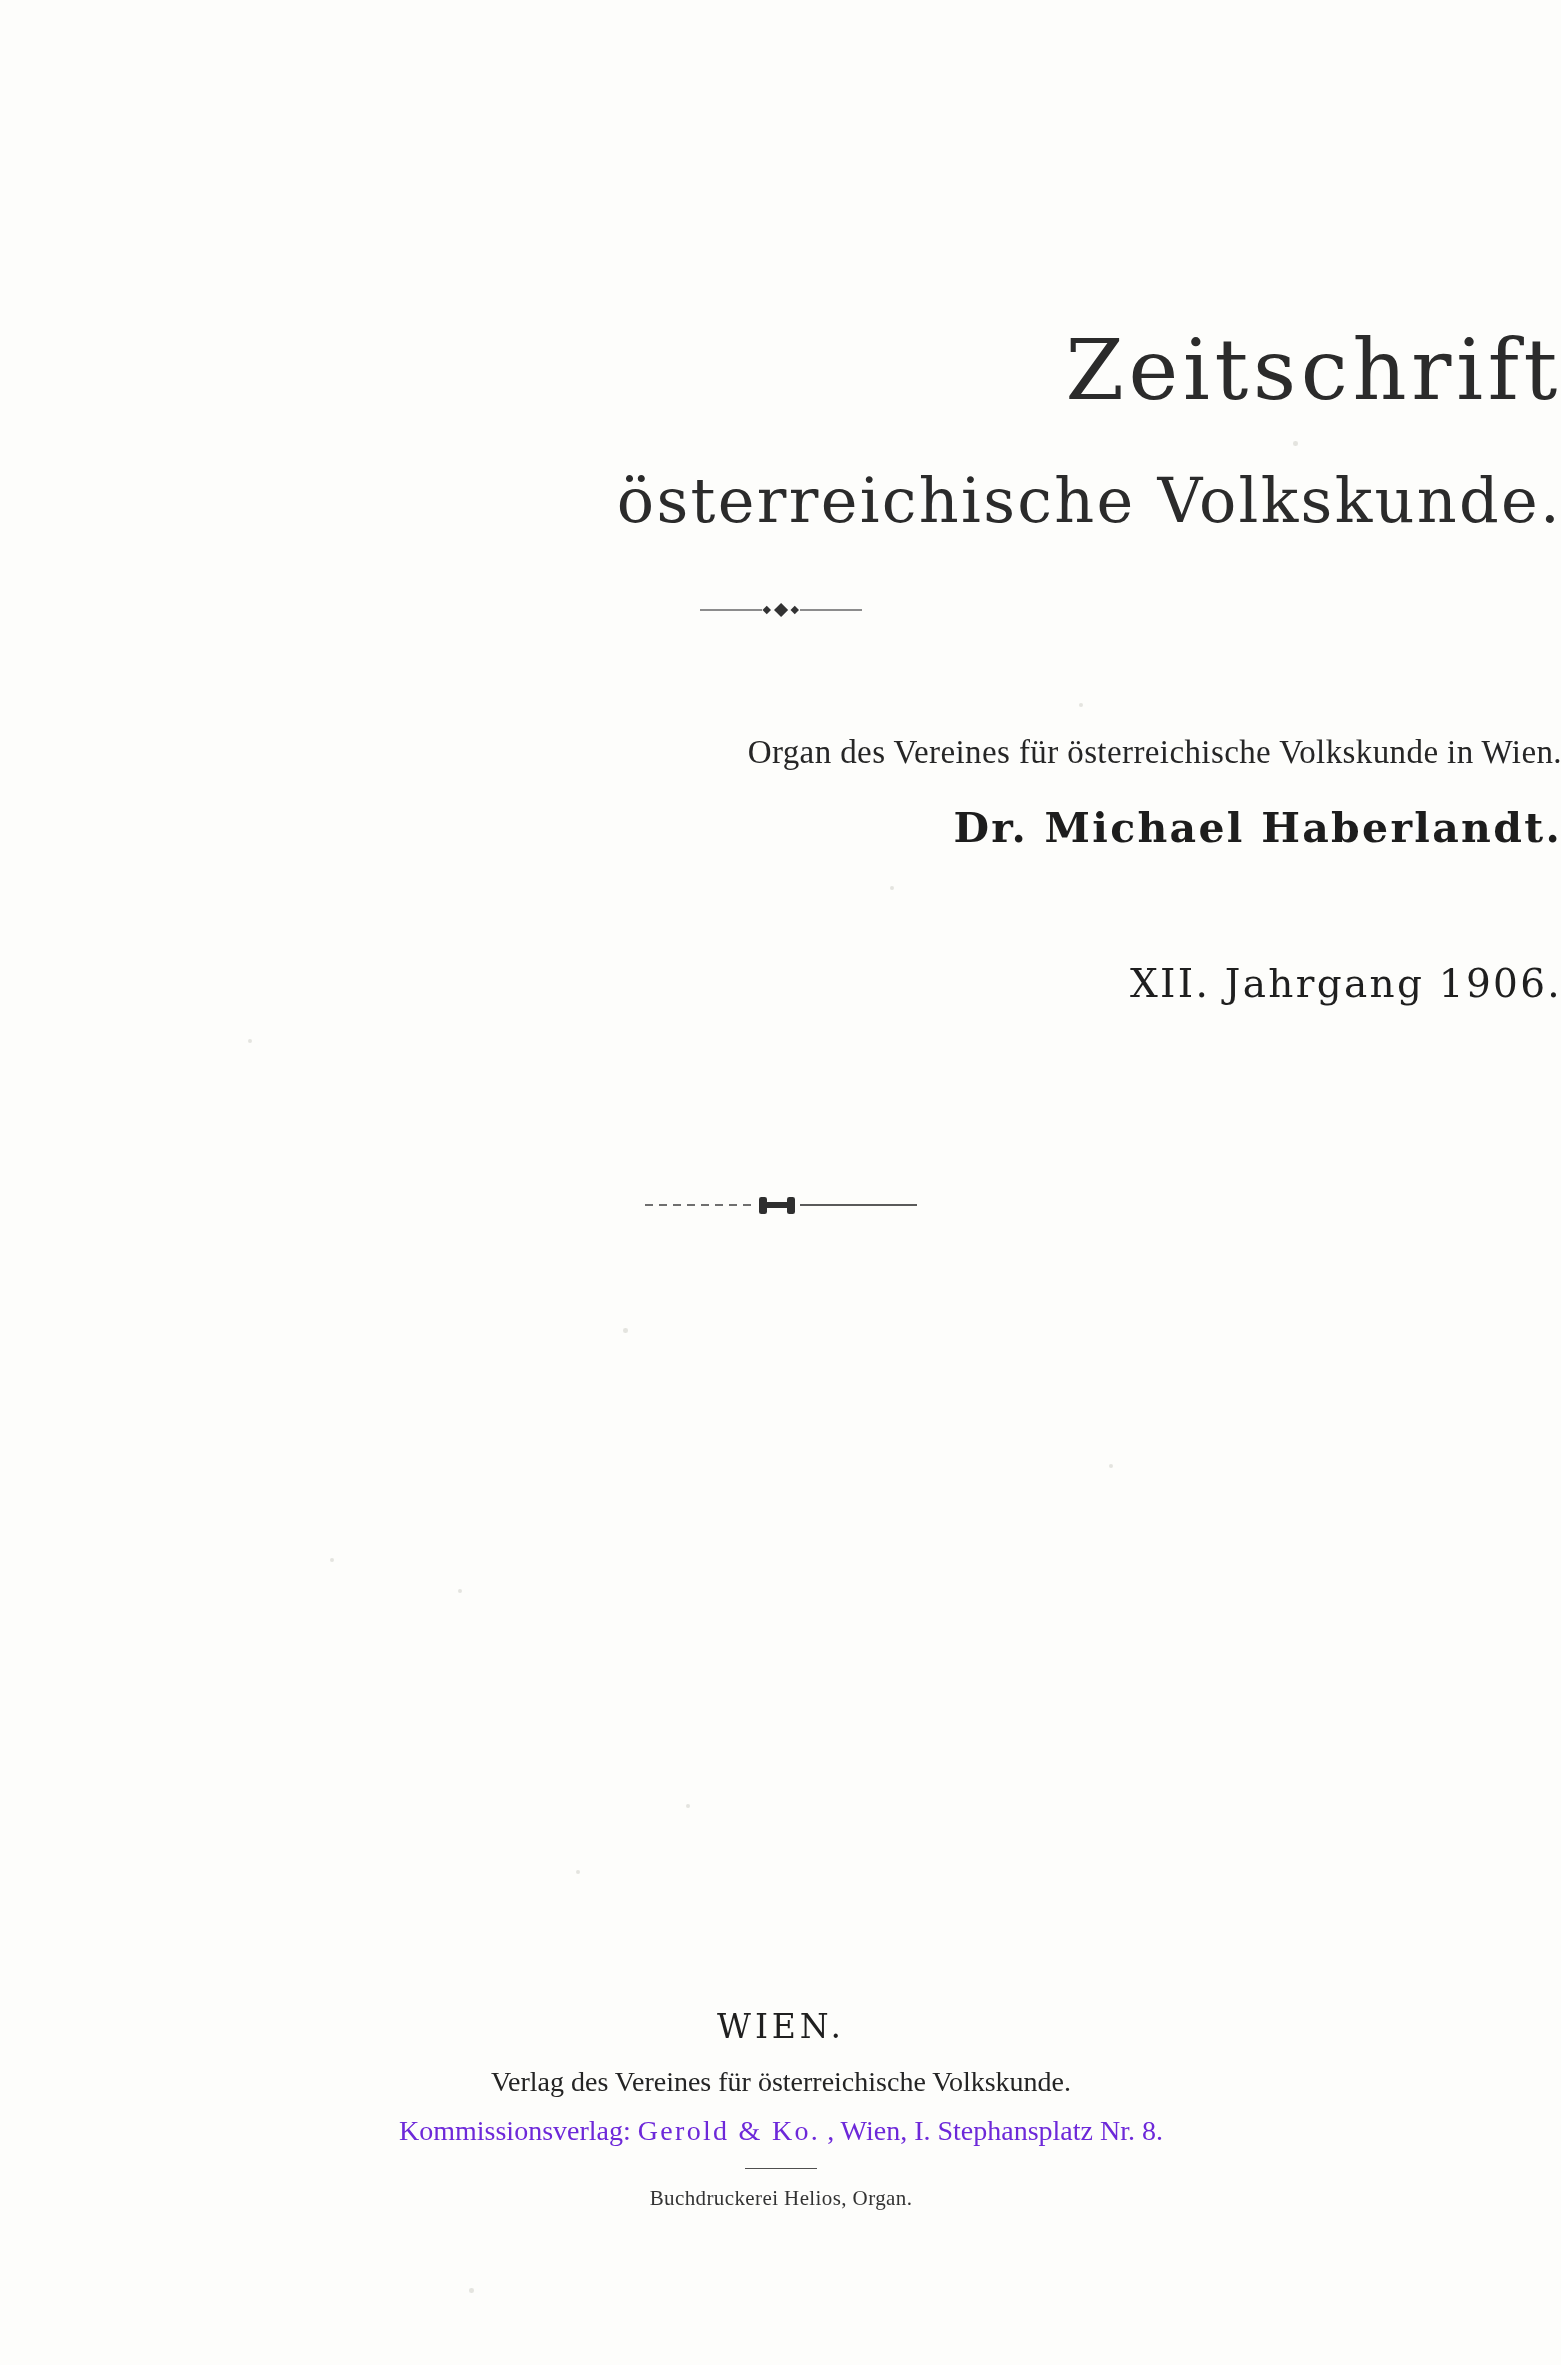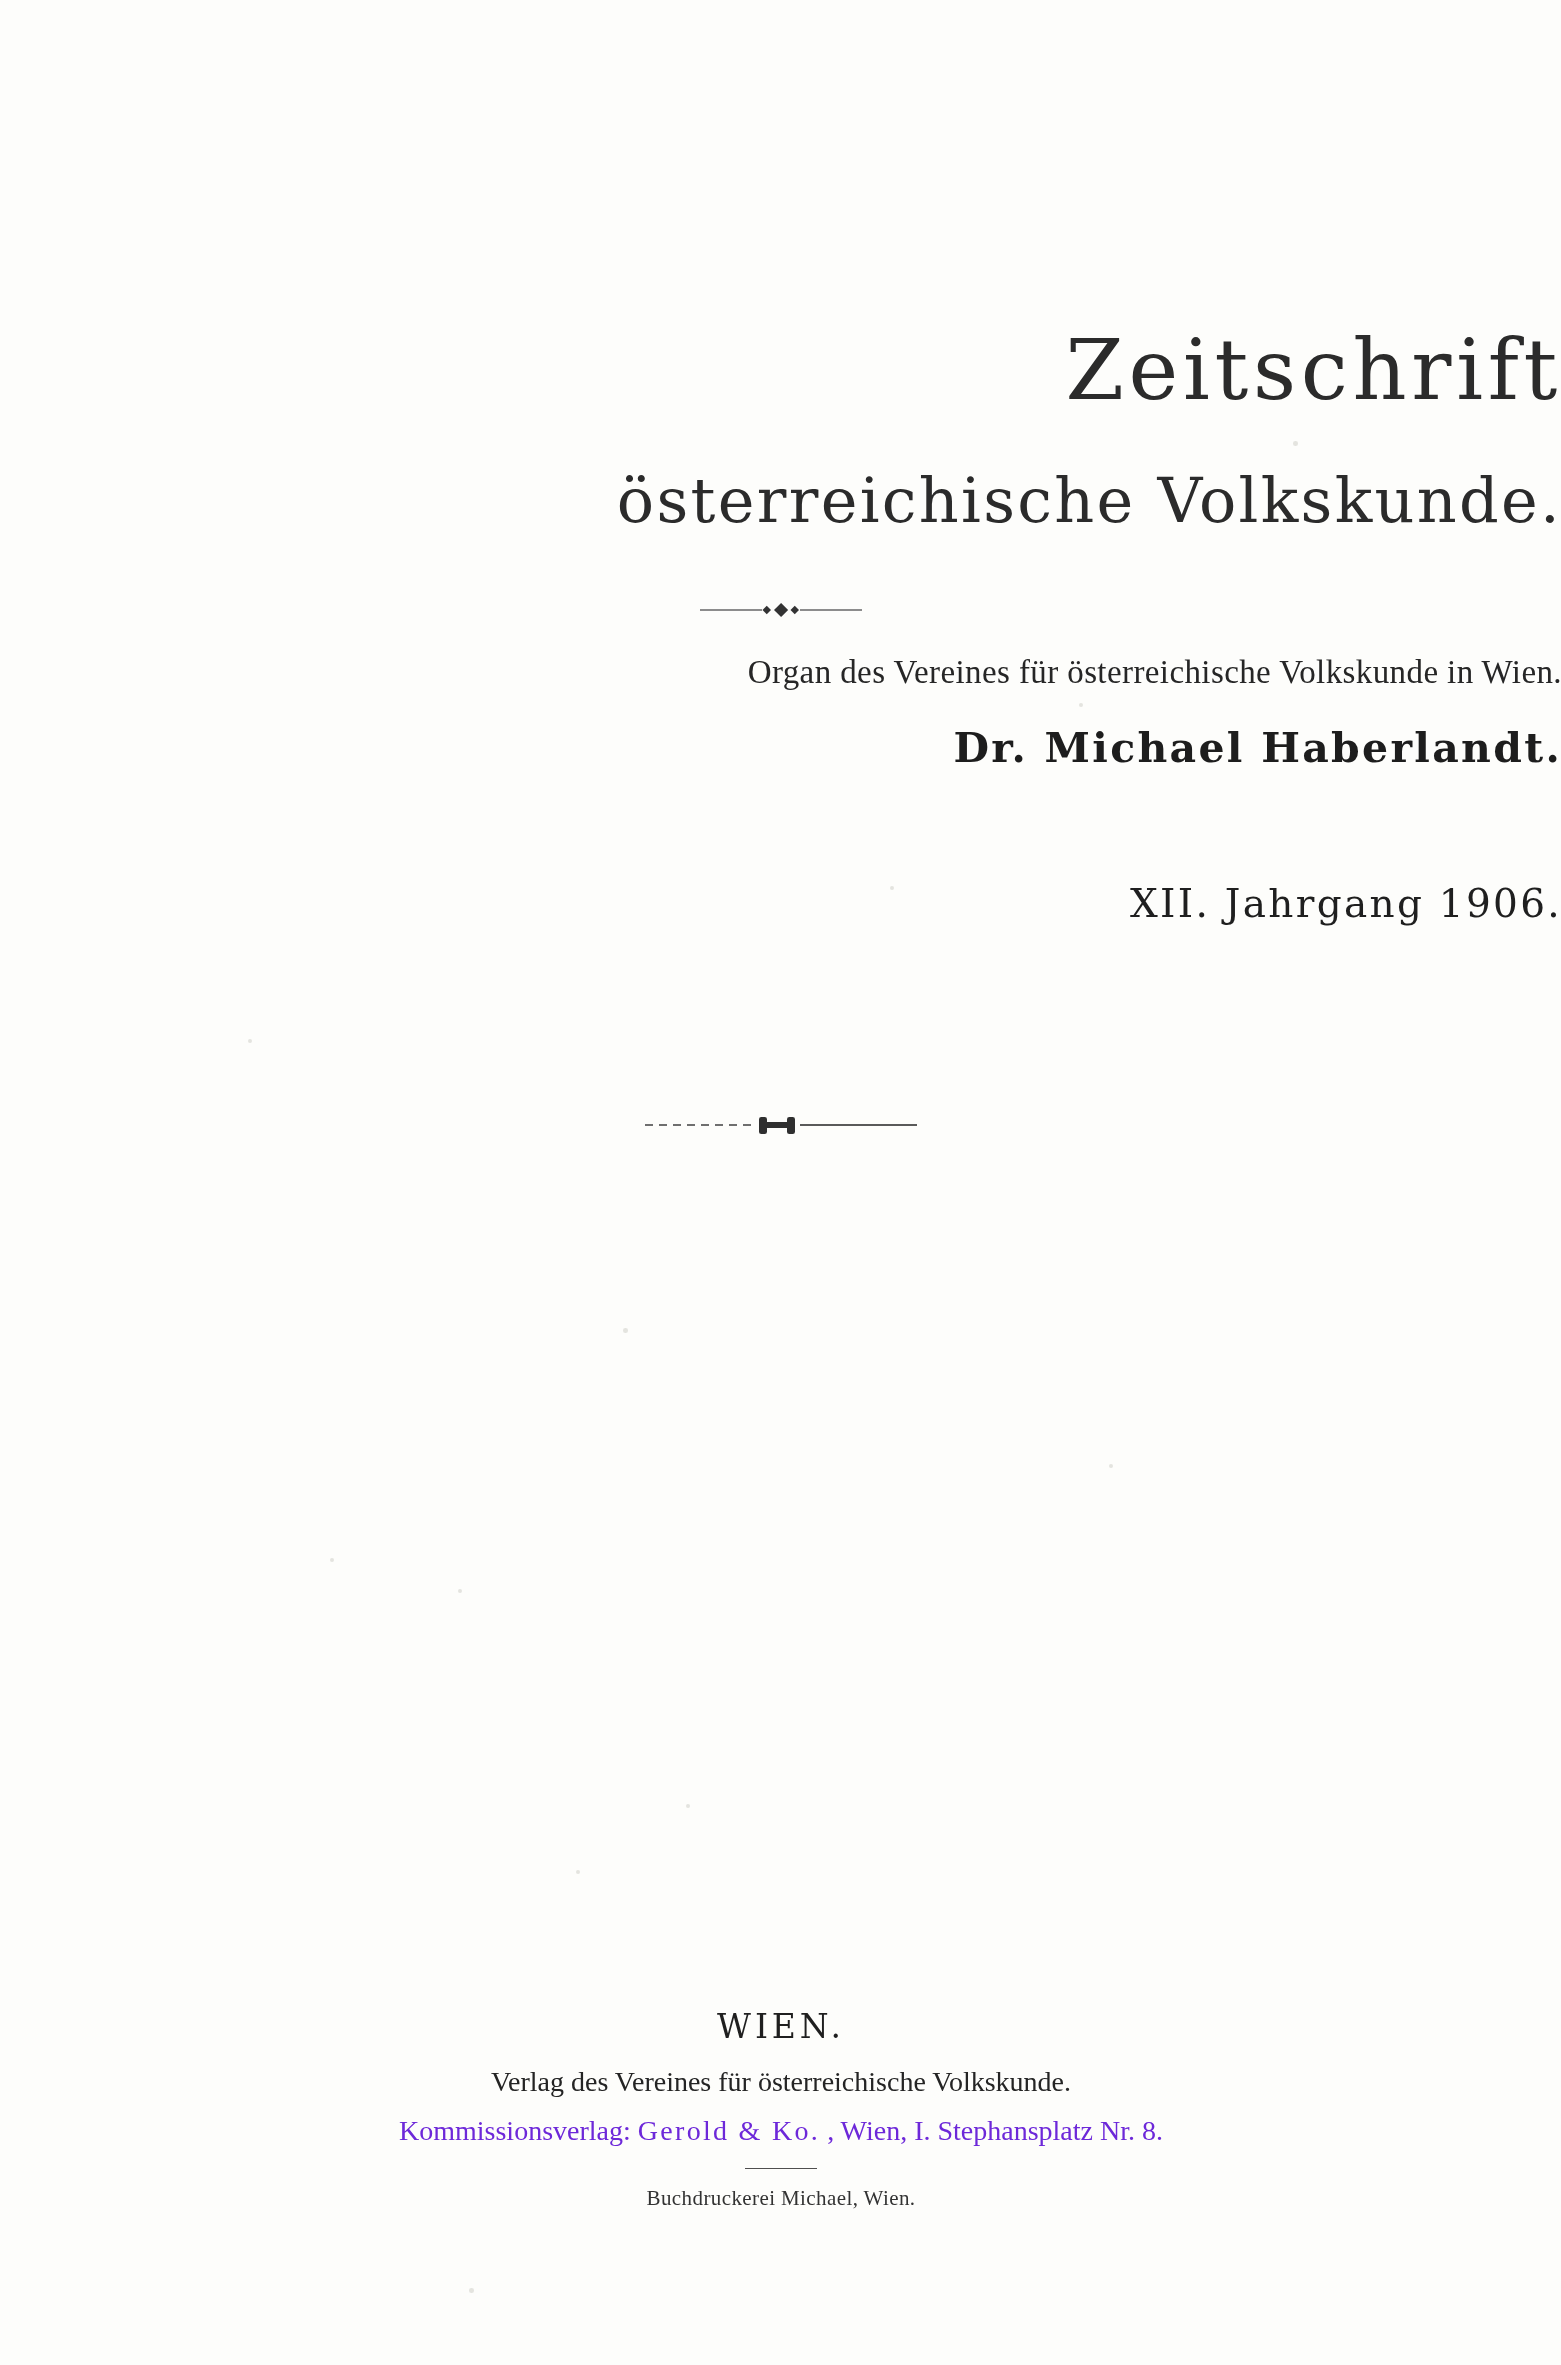--- a/index.html
+++ b/index.html
@@ -80,21 +80,21 @@
     margin: 0 3.9px;
   }
   .ornament1 .dot {
     width: 5.5px; height: 5.5px;
     background: #333;
     transform: rotate(45deg);
     margin: 0 2.3px;
   }
 
   .organ {
-    margin-top: 34px;
+    margin-top: 114px;
     font-family: "Liberation Serif", serif;
     font-size: 33px;
     color: #262626;
     letter-spacing: 0.4px;
   }
   .redigiert {
     margin-top: 52px;
     font-family: "Liberation Serif", serif;
     font-size: 24px;
     letter-spacing: 1.6px;
@@ -252,17 +252,17 @@
     <div class="publisher">Verlag des Vereines für österreichische Volkskunde.</div>
 
     <div class="commission">
       <span>Kommissionsverlag: </span>
       <span class="spaced">Gerold &amp; Ko.</span>
       <span>, Wien, I. Stephansplatz Nr. 8.</span>
     </div>
 
     <div class="short-rule"></div>
 
-    <div class="printer">Buchdruckerei Michael, Wien.</div>
+    <div class="printer">Buchdruckerei Helios, Organ.</div>
   </div>
 
 </div>
 
 
 </body></html>

